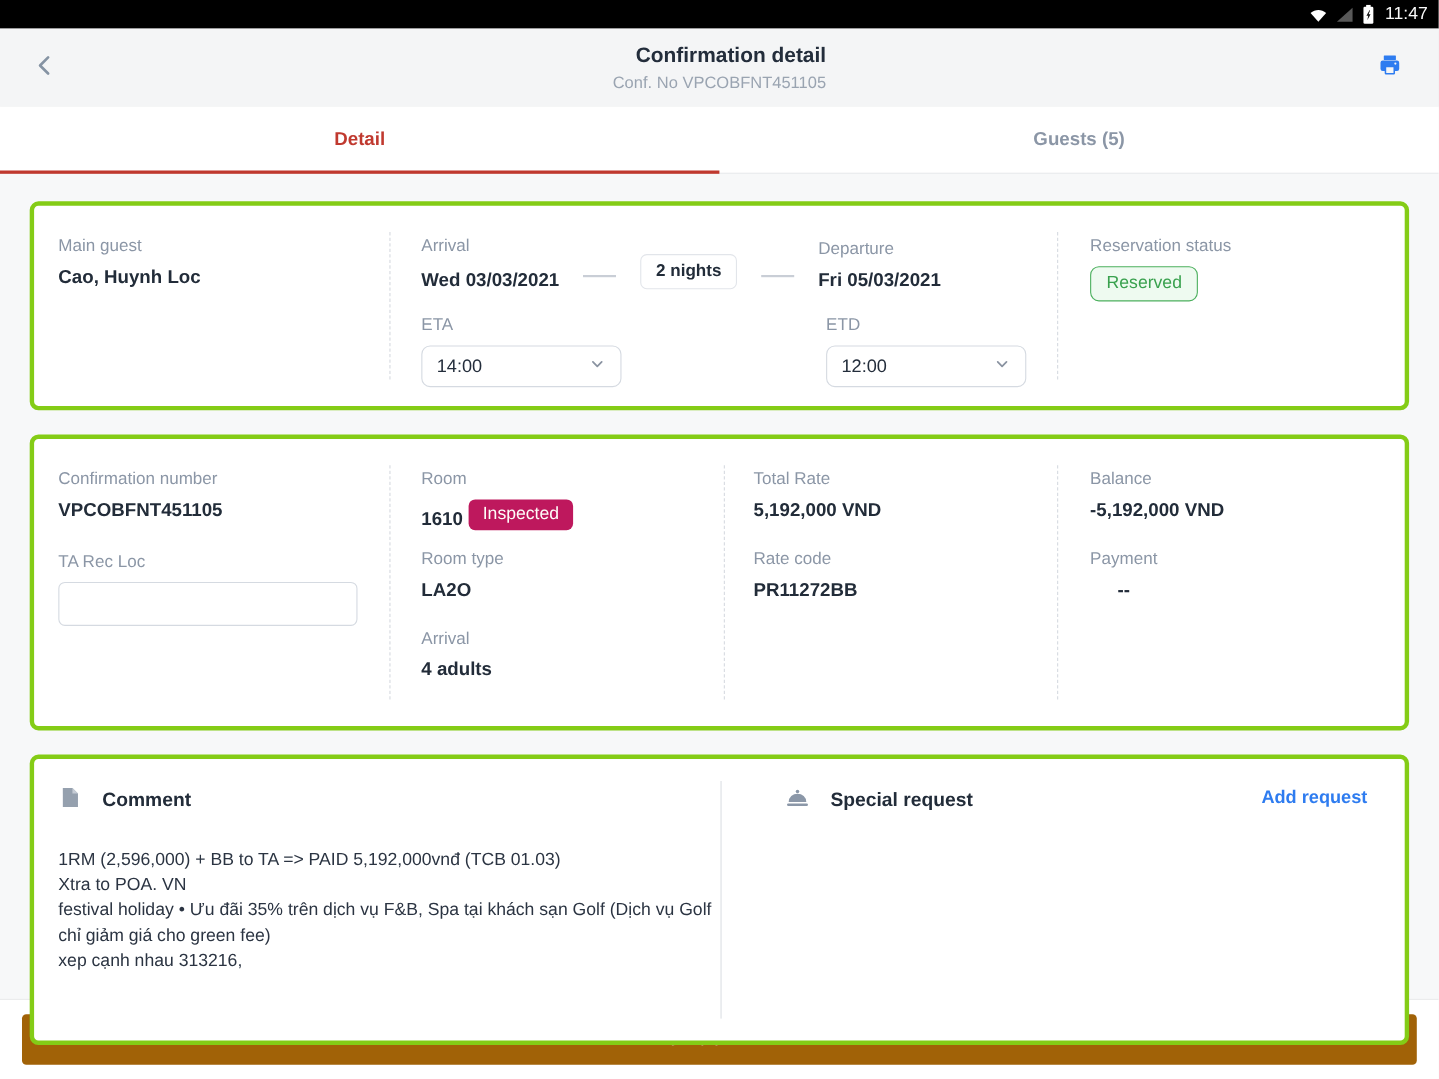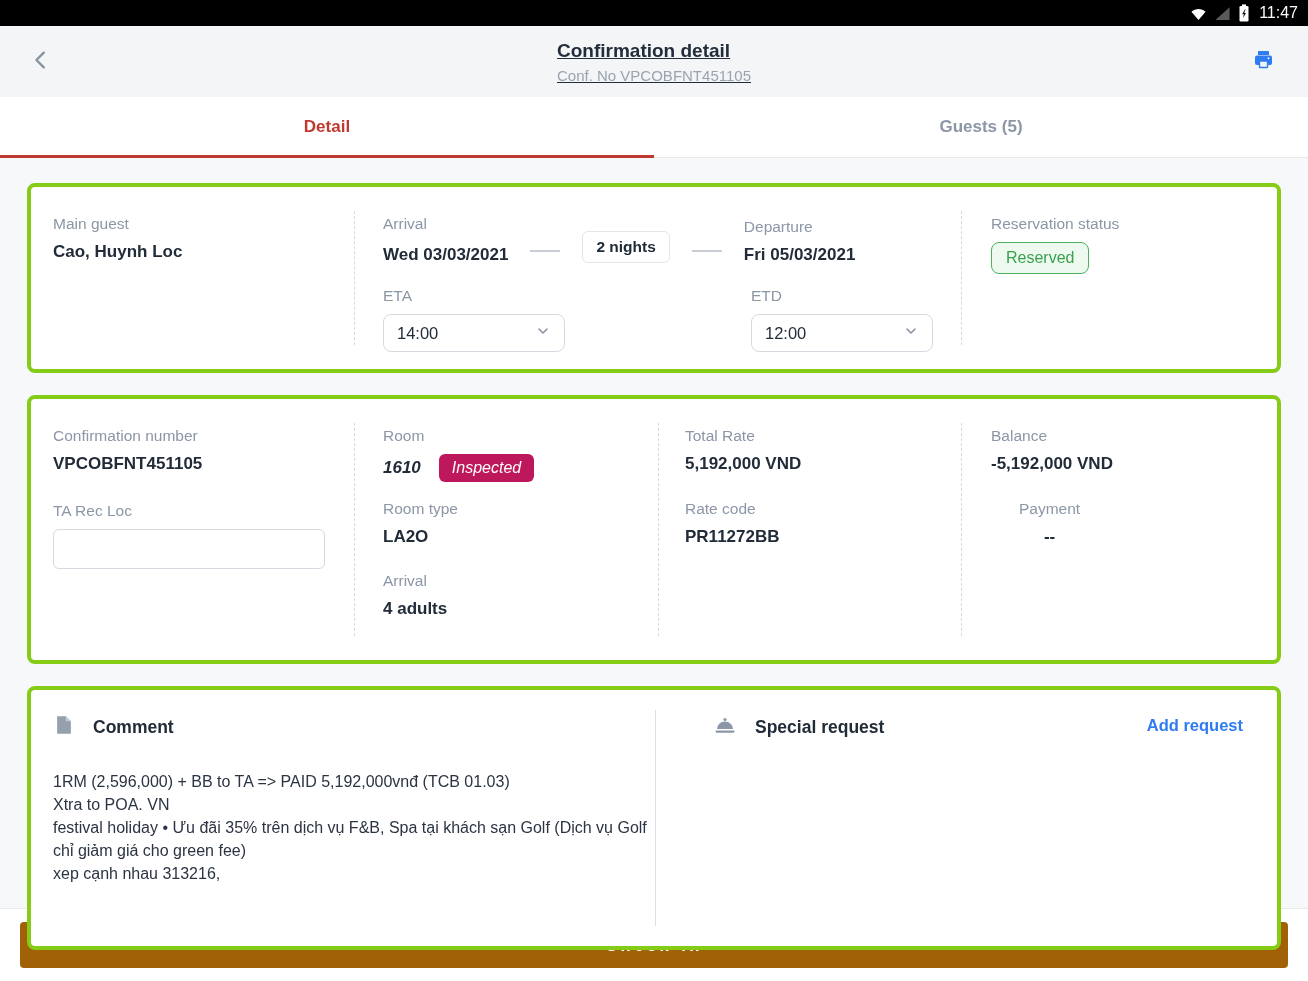--- a/index.html
+++ b/index.html
@@ -19,21 +19,21 @@
   .statusbar svg { display:block; }
   .status-time { color:#fafafa; font-size:16px; margin-left:2px; }
 
   
   .header {
     height:71px; background:#f4f5f6; position:relative;
     display:flex; align-items:center; justify-content:center;
     box-shadow:0 1px 2px rgba(0,0,0,.07);
   }
   .back-btn { position:absolute; left:26px; top:50%; transform:translateY(-50%); cursor:pointer; padding:4px; }
-  .header-titles { text-align:left;text-decoration:underline; }
+  .header-titles { text-align:right; }
   .page-title { font-size:19px; font-weight:bold; color:#232d3b; }
   .page-subtitle { font-size:15px; color:#9aa4b1; margin-top:5px; }
   .print-btn { position:absolute; right:28px; top:50%; transform:translateY(-50%); cursor:pointer; padding:4px; }
 
   
   .tabbar {
     height:61px; background:#fff; display:flex; position:relative;
     border-bottom:1px solid #e7e9ec;
   }
   .tab {
@@ -80,21 +80,21 @@
   .badge-green {
     display:inline-block; width:max-content;
     border:1.5px solid #4cb05e; background:#eefaf0; color:#39a14e;
     font-size:16px; padding:6px 14px; border-radius:8px;
   }
   .badge-amber {
     display:inline-block;
     background:#be185d; color:#fefdf9; font-size:16px;
     padding:5px 13px; border-radius:6px;
   }
-  .room-line { display:flex; align-items:center; gap:18px;font-style:italic; }
+  .room-line { display:flex; align-items:flex-end; gap:5px; }
 
   .text-input {
     width:272px; height:40px; border:1px solid #d5dae1; border-radius:6px;
     background:#fff; font-family:inherit; font-size:16px; padding:0 12px; color:#232d3b;
   }
 
   .sec-head { position:absolute; display:flex; align-items:center; gap:18px; }
   .sec-title { font-size:17.5px; font-weight:bold; color:#222c39; }
   .comment-text {
     position:absolute; left:22px; top:80px; width:600px;
@@ -250,21 +250,21 @@
     </div>
     <div class="field" style="left:654px; top:101px;">
       <span class="lbl">Rate code</span>
       <span class="val">PR11272BB</span>
     </div>
 
     <div class="field" style="left:960px; top:28px;">
       <span class="lbl">Balance</span>
       <span class="val">-5,192,000 VND</span>
     </div>
-    <div class="field" style="left:988px; top:101px;text-align:center;">
+    <div class="field" style="left:960px; top:101px;text-align:center;">
       <span class="lbl">Payment</span>
       <span class="val">--</span>
     </div>
   </div>
 
   <div class="card card3">
     <div class="vsolid" style="left:624px;"></div>
 
     <div class="sec-head" style="left:22px; top:24px;">
       <span>

